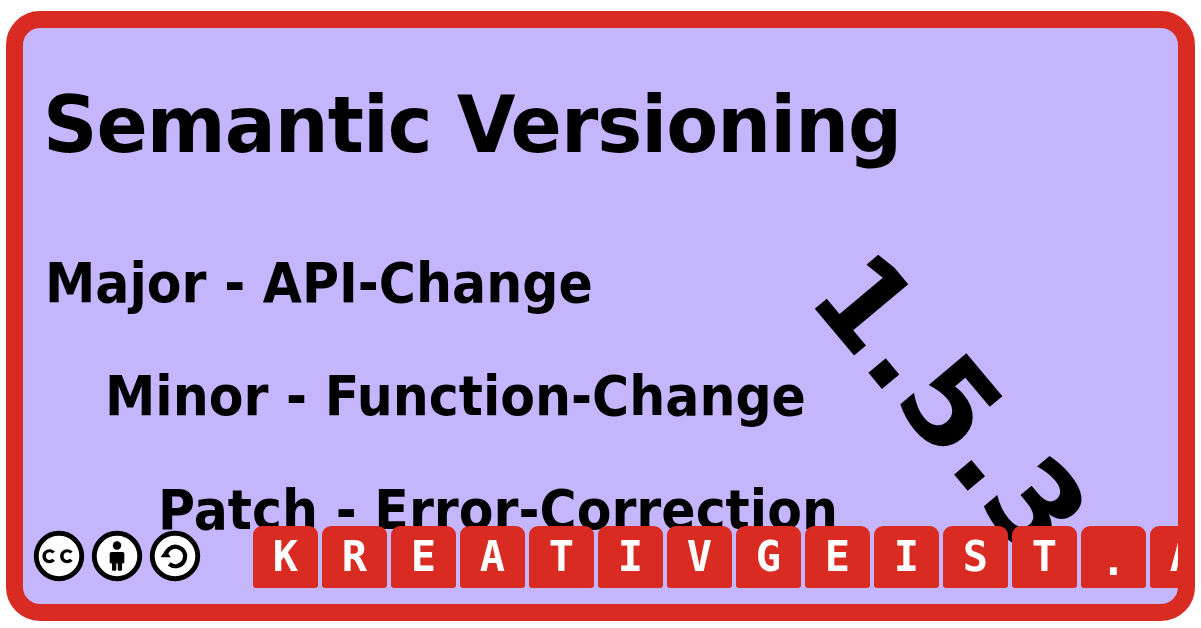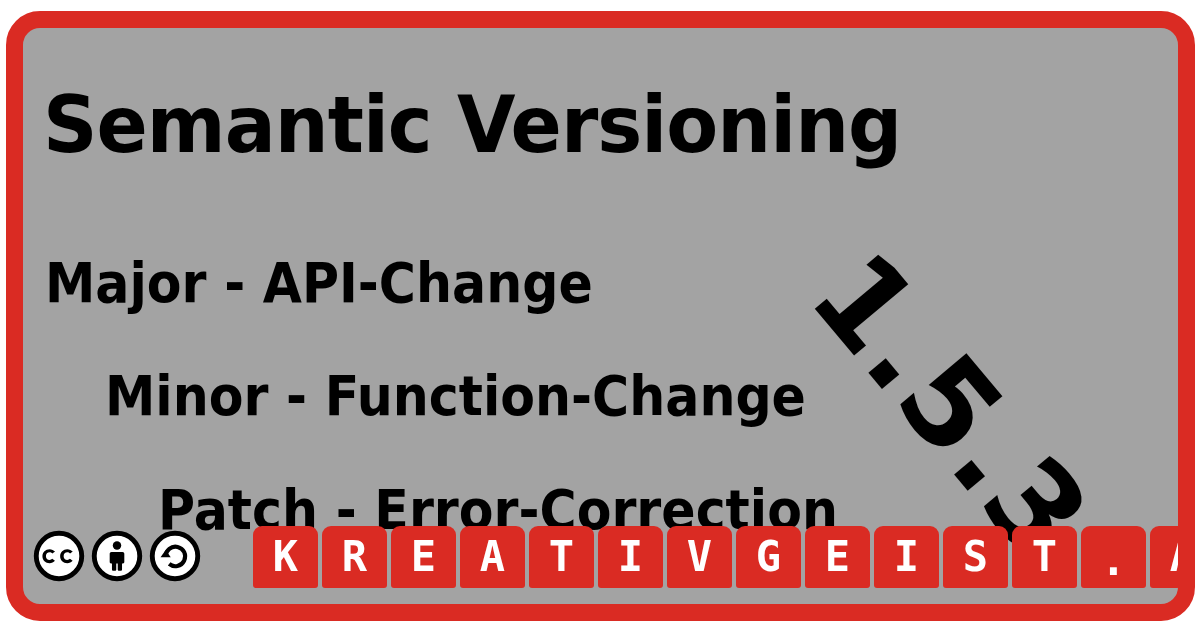--- a/index.html
+++ b/index.html
@@ -16,21 +16,21 @@
 
   #card {
     position: absolute;
     left: 6px;
     top: 11px;
     width: 1189px;
     height: 610px;
     box-sizing: border-box;
     border: 17px solid #da2b23;
     border-radius: 34px;
-    background: #a3a3a3;
+    background: #c4b5fd;
     overflow: hidden;
   }
 
   
   #title {
     position: absolute;
     left: 20px;
     top: 58px;
     font-family: "DejaVu Sans", sans-serif;
     font-weight: bold;

